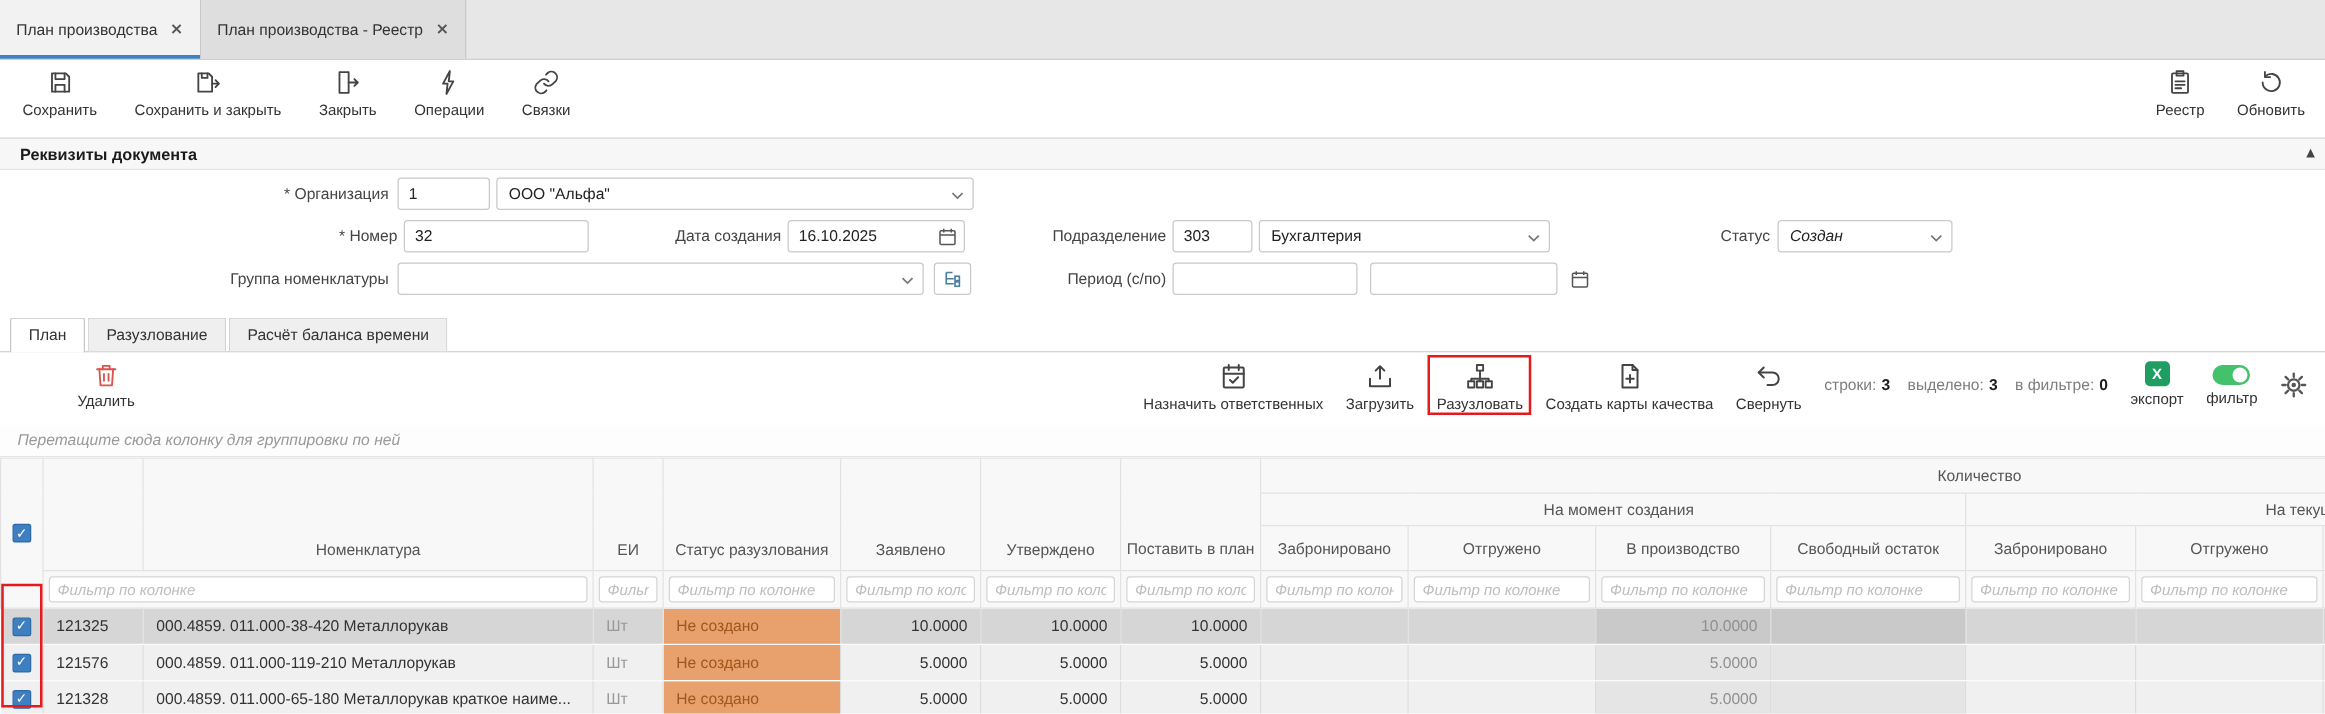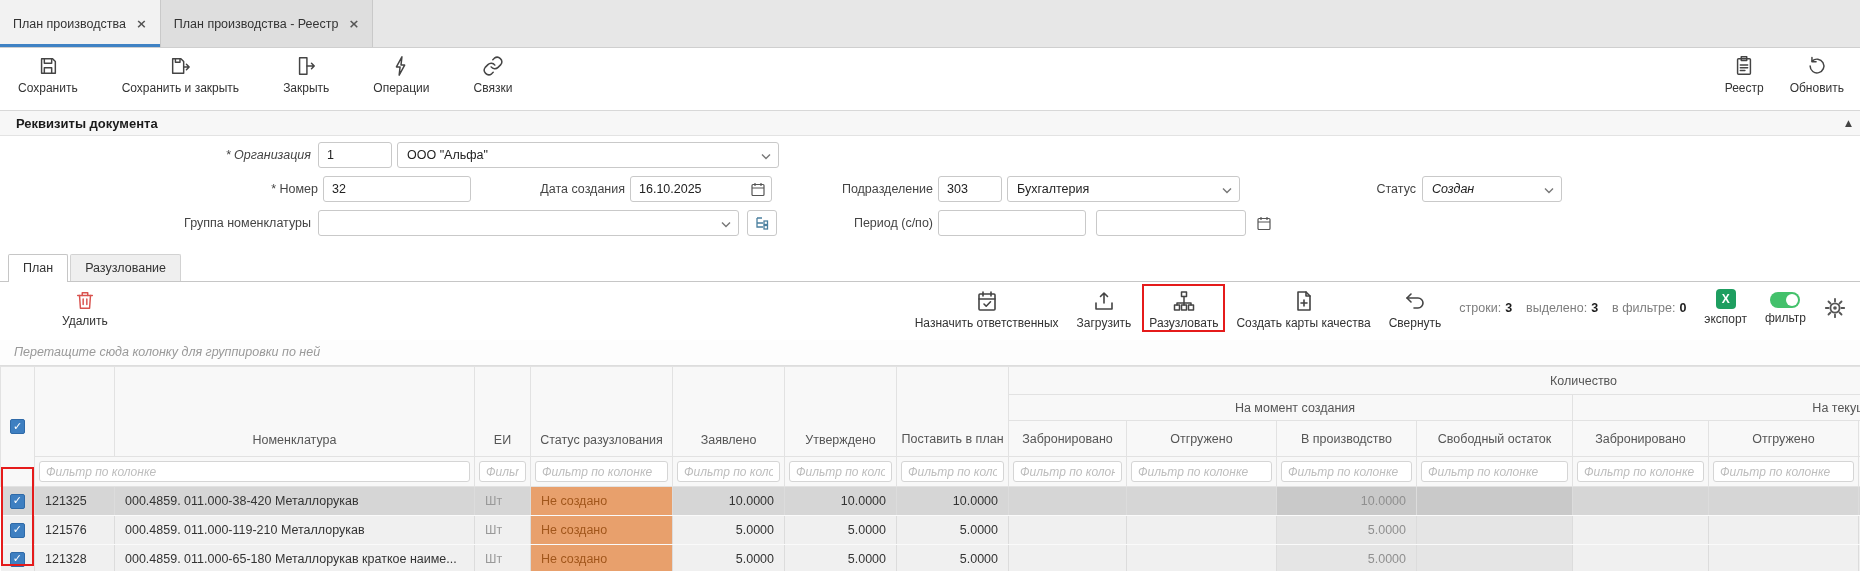--- a/index.html
+++ b/index.html
@@ -10,21 +10,21 @@
   }
   svg.ic { display:block; }
 
   
   .tabs-bar { height:48px; background:#e7e7e7; display:flex; align-items:stretch; border-bottom:1px solid #cfcfcf; }
   .wtab { display:flex; align-items:center; gap:10px; padding:0 13px; background:#dedede; border-right:1px solid #c9c9c9; cursor:pointer; }
   .wtab.active { background:#f2f2f2; box-shadow:inset 0 -3px 0 #3f82c4; }
   .wtab .x { font-family:"DejaVu Sans",sans-serif; font-size:13px; font-weight:bold; color:#555; }
 
   
-  .toolbar { height:62px; display:flex; align-items:flex-start; padding:7px 16px 0 18px; gap:44px; background:#fff; }
+  .toolbar { height:62px; display:flex; align-items:flex-start; padding:7px 16px 0 18px; gap:30px; background:#fff; }
   .tb-btn { display:flex; flex-direction:column; align-items:center; gap:4px; font-size:12px; color:#333; cursor:pointer; white-space:nowrap; }
   .tb-spacer { flex:1; }
   .tb-right { display:flex; gap:26px; }
 
   
   .sec-title { height:26px; line-height:25px; border-top:1px solid #d8d8d8; border-bottom:1px solid #e3e3e3;
     background:#f7f7f7; font-weight:bold; font-size:13px; padding-left:16px; color:#1b1b1b; position:relative; }
   .sec-title .up { position:absolute; right:8px; top:0; font-family:"DejaVu Sans",sans-serif; font-size:9px; color:#444; cursor:pointer; }
 
   
@@ -176,21 +176,21 @@
     </div>
   </div>
 
   <div class="sec-title">
     <span>Реквизиты документа</span>
     <span class="up">▲</span>
   </div>
 
   <div class="form">
 
-    <div class="f-label" style="left:141px; top:6px;font-style:italic;">* Организация</div>
+    <div class="f-label" style="left:141px; top:6px;">* Организация</div>
     <input class="f-input" style="left: 318px; top: 6px; width: 74px;" value="1">
     <div class="f-select" style="left:397px; top:6px; width:382px;">
       <span>ООО "Альфа"</span>
       <span class="chev">
           <svg class="ic" width="10" height="7" viewBox="0 0 10 7" fill="none" stroke="#777" stroke-width="1.4">
             <path d="M1 1.5 5 5.5 9 1.5"></path>
           </svg>
         </span>
     </div>
 
@@ -249,20 +249,21 @@
         <svg class="ic" width="16" height="16" viewBox="0 0 16 16" fill="none" stroke="#555" stroke-width="1.2">
           <rect x="2" y="3.5" width="12" height="11" rx="1"></rect>
           <path d="M5 2v3M11 2v3M2 7h12"></path>
         </svg>
       </span>
   </div>
 
   <div class="inner-tabs">
     <div class="itab active">План</div>
     <div class="itab">Разузлование</div>
+    <div class="itab">Расчёт баланса времени</div>
   </div>
 
   <div class="grid-toolbar">
     <div class="gt-btn">
       <span>
           <svg class="ic" width="22" height="22" viewBox="0 0 24 24" fill="none" stroke="#d9534f" stroke-width="1.6" stroke-linecap="round" stroke-linejoin="round">
             <path d="M4 7h16"></path>
             <path d="M9 7V4h6v3"></path>
             <path d="M6 7l1 14h10l1-14"></path>
             <path d="M10 11v6M14 11v6"></path>

